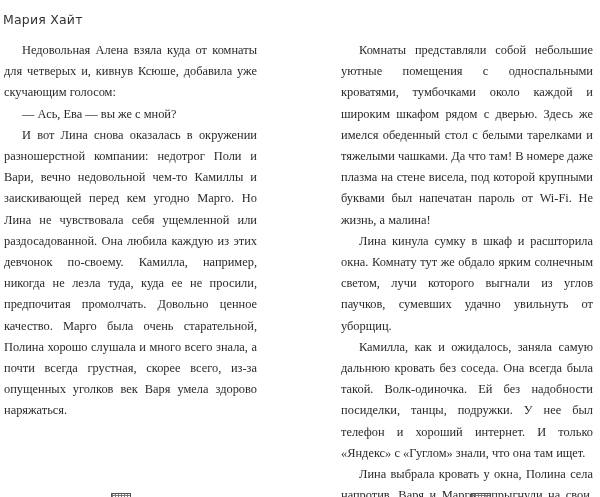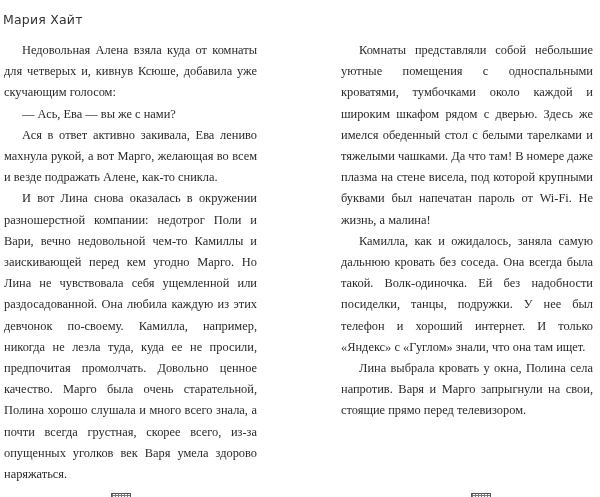--- a/index.html
+++ b/index.html
@@ -29,35 +29,35 @@
   .num { position:absolute; top:11px; left:0; width:24px; text-align:center;
          font-family:"DejaVu Sans","Liberation Sans",sans-serif; font-weight:bold; font-size:12.5px; color:#222; }
 </style>
 </head>
 <body>
 
 <div class="page left">
   <div class="running-head">Мария Хайт</div>
   <div class="body-text">
     <p>Недовольная Алена взяла куда от комнаты для четверых и, кивнув Ксюше, добавила уже скучающим голосом:</p>
-    <p>— Ась, Ева — вы же с нами?</p>
-    <p>Ася в ответ активно закивала, Ева лениво махнула рукой, а вот Марго, желающая во всем и везде подражать Алене, как-то сникла.</p>
+    <p>— Ась, Ева — вы же с мной?</p>
     <p>И вот Лина снова оказалась в окружении разношерстной компании: недотрог Поли и Вари, вечно недовольной чем-то Камиллы и заискивающей перед кем угодно Марго. Но Лина не чувствовала себя ущемленной или раздосадованной. Она любила каждую из этих девчонок по-своему. Камилла, например, никогда не лезла туда, куда ее не просили, предпочитая промолчать. Довольно ценное качество. Марго была очень старательной, Полина хорошо слушала и много всего знала, а почти всегда грустная, скорее всего, из-за опущенных уголков век Варя умела здорово наряжаться.</p>
 
   </div>
   <div class="folio">
     <div class="net"></div>
     <div class="posts"></div>
     <div class="num">30</div>
   </div>
 </div>
 
 <div class="page right">
   <div class="body-text">
     <p>Комнаты представляли собой небольшие уютные помещения с односпальными кроватями, тумбочками около каждой и широким шкафом рядом с дверью. Здесь же имелся обеденный стол с белыми тарелками и тяжелыми чашками. Да что там! В номере даже плазма на стене висела, под которой крупными буквами был напечатан пароль от Wi-Fi. Не жизнь, а малина!</p>
+    <p>Лина кинула сумку в шкаф и расшторила окна. Комнату тут же обдало ярким солнечным светом, лучи которого выгнали из углов паучков, сумевших удачно увильнуть от уборщиц.</p>
     <p>Камилла, как и ожидалось, заняла самую дальнюю кровать без соседа. Она всегда была такой. Волк-одиночка. Ей без надобности посиделки, танцы, подружки. У нее был телефон и хороший интернет. И только «Яндекс» с «Гуглом» знали, что она там ищет.</p>
     <p>Лина выбрала кровать у окна, Полина села напротив. Варя и Марго запрыгнули на свои, стоящие прямо перед телевизором.</p>
 
   </div>
   <div class="folio">
     <div class="net"></div>
     <div class="posts"></div>
     <div class="num">31</div>
   </div>
 </div>

